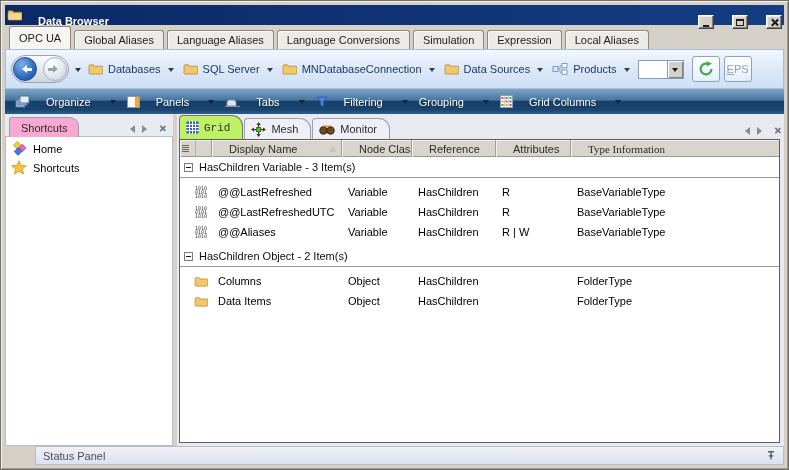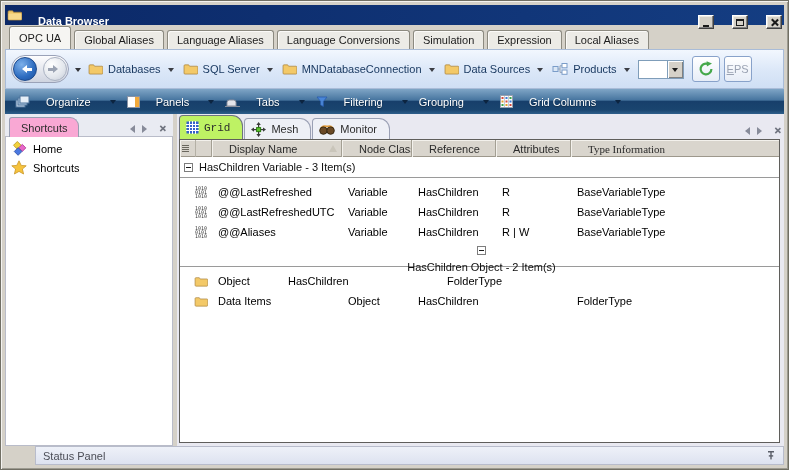--- a/index.html
+++ b/index.html
@@ -90,21 +90,21 @@
   .sort-tri{width:0;height:0;border-left:4px solid transparent;border-right:4px solid transparent;
     border-bottom:7px solid #c9c5ba;margin-left:auto;margin-right:4px;}
   .group-row{display:flex;align-items:center;gap:6px;height:21px;border-bottom:1px solid #9a9a9a;padding-left:4px;color:#0e0e0e;cursor:default;}
   .collapse-box{width:9px;height:9px;border:1px solid #7d7d7d;background:#fff;display:flex;align-items:center;justify-content:center;flex:none;}
   .collapse-box i{display:block;width:5px;height:1px;background:#1a1a1a;}
   .grid-row{display:flex;align-items:flex-end;height:20px;cursor:default;}
   .cell{padding-left:6px;white-space:nowrap;overflow:hidden;color:#000;}
   .cell-icon{display:flex;justify-content:center;padding-left:10px;}
   .binary-icon{display:block;font-family:"DejaVu Sans Mono",monospace;font-size:5px;line-height:4px;color:#3a3a3a;letter-spacing:0;}
   .binary-icon span{display:block;}
-  .grp2{margin-top:8px;flex-direction:column;}
+  .grp2{margin-top:8px;}
   
   .statusbar{position:absolute;left:4px;bottom:4px;right:4px;height:19px;
     background:linear-gradient(#eef1f8,#dde2f0);border:1px solid #b8bccb;
     display:flex;align-items:center;padding:0 7px;color:#4c4e57;margin-left:30px;}
   .pin{margin-left:auto;display:flex;align-items:center;}
   .icon{display:inline-flex;align-items:center;justify-content:center;flex:none;}
 </style>
 </head>
 <body>
 
@@ -464,20 +464,21 @@
         <span>HasChildren Object - 2 Item(s)</span>
       </div>
       <div class="grid-row">
         <div class="cell c0 cell-icon">
             <span class="icon">
               <svg width="14" height="11" viewBox="0 0 16 13">
                 <path d="M1 3c0-.6.4-1 1-1h4l1 1.5h8c.6 0 1 .4 1 1V11c0 .6-.4 1-1 1H2c-.6 0-1-.4-1-1z" fill="#f3c968" stroke="#a9833e" stroke-width=".8"></path>
               </svg>
             </span>
           </div>
+        <div class="cell c1">Columns</div>
         <div class="cell c2">Object</div>
         <div class="cell c3">HasChildren</div>
         <div class="cell c4"></div>
         <div class="cell c5">FolderType</div>
       </div>
       <div class="grid-row">
         <div class="cell c0 cell-icon">
             <span class="icon">
               <svg width="14" height="11" viewBox="0 0 16 13">
                 <path d="M1 3c0-.6.4-1 1-1h4l1 1.5h8c.6 0 1 .4 1 1V11c0 .6-.4 1-1 1H2c-.6 0-1-.4-1-1z" fill="#f3c968" stroke="#a9833e" stroke-width=".8"></path>

